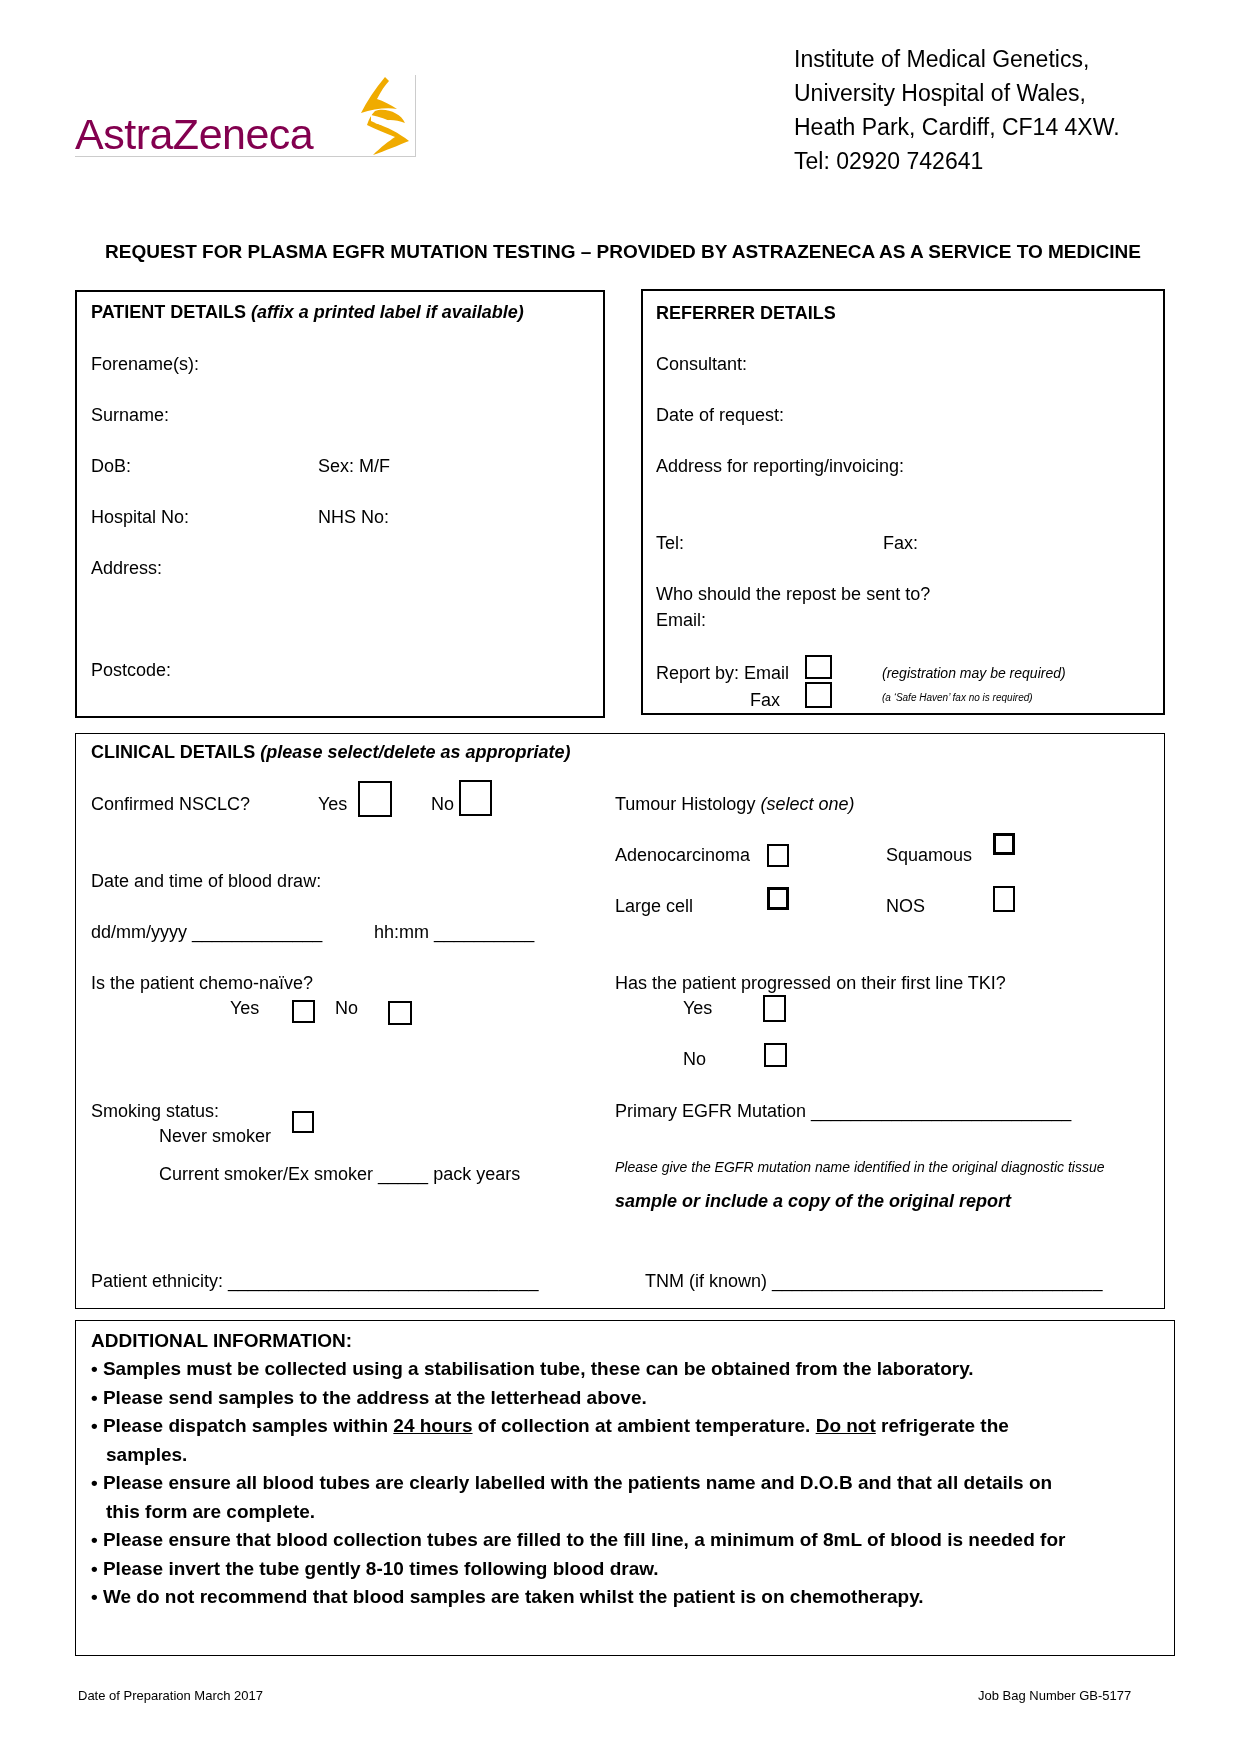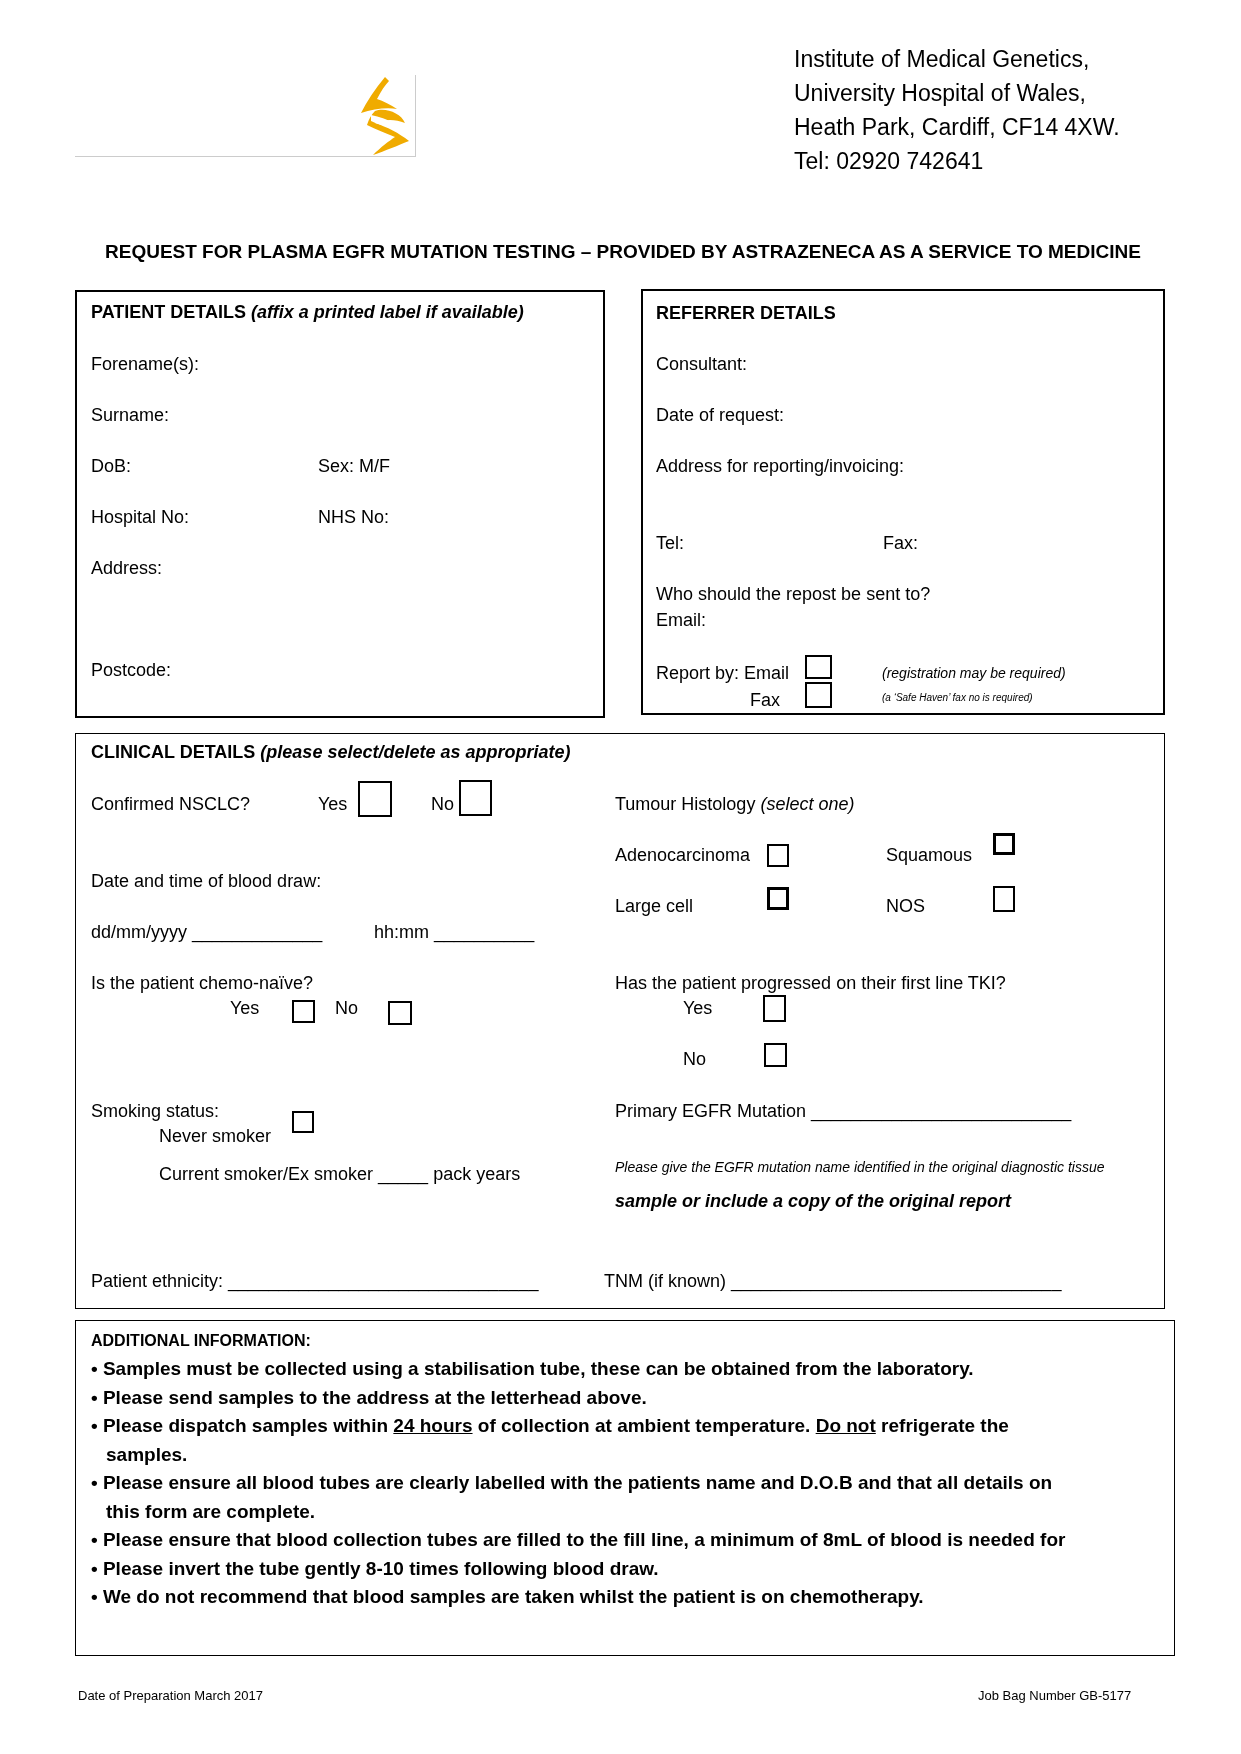--- a/index.html
+++ b/index.html
@@ -25,20 +25,21 @@
 
   #form-title { left:105px; top:241px; font-size:19px; font-weight:bold; }
 
   
   .foot { font-size:13px; top:1688px; }
 </style>
 </head>
 <body>
 
 <div id="logo" class="abs">
+  <div id="logo-text" class="abs">AstraZeneca</div>
   <svg id="logo-mark" class="abs" viewBox="0 0 70 82">
     <path d="M40 2 C30 14 22 26 16 38 C28 34 42 32 52 34 C46 30 38 26 32 24 C36 16 40 10 44 6 Z" fill="#f0ab00"></path>
     <path d="M30 36 C40 32 56 38 60 48 C50 44 40 44 30 48 C42 52 54 58 64 66 C54 70 40 76 28 80 C36 72 44 66 50 62 C40 58 30 54 22 50 C24 44 26 40 30 36 Z" fill="#f0ab00"></path>
     <path d="M26 40 C34 42 44 44 50 50 C42 52 34 50 26 46 Z" fill="#fff"></path>
   </svg>
   <div id="logo-rule" class="abs"></div>
   <div id="logo-vrule" class="abs"></div>
 </div>
 
 <div id="address" class="abs">
@@ -139,27 +140,27 @@
 <div class="chk" style="left:763px;top:995px;width:23px;height:27px;"></div>
 <div class="abs txt" style="left:683px;top:1048px;">No</div>
 <div class="chk" style="left:764px;top:1043px;width:23px;height:24px;"></div>
 
 <div class="abs txt" style="left:615px;top:1100px;">
   <span>Primary EGFR Mutation</span>
   <span>__________________________</span>
 </div>
 <div class="abs i" style="left:615px;top:1158px;font-size:14px;line-height:18px;">Please give the EGFR mutation name identified in the original diagnostic tissue</div>
 <div class="abs i" style="left:615px;top:1192px;font-size:18px;line-height:18px;font-weight:bold;">sample or include a copy of the original report</div>
-<div class="abs txt" style="left:604px;top:1270px;">
+<div class="abs txt" style="left:645px;top:1270px;">
   <span>TNM (if known)</span>
   <span>_________________________________</span>
 </div>
 
 <div class="box" style="left:75px;top:1320px;width:1100px;height:336px;border-width:1.5px;"></div>
-<div class="abs b" style="left:91px;top:1331px;font-size:16px;line-height:20px;">ADDITIONAL INFORMATION:</div>
+<div class="abs b" style="left:91px;top:1331px;font-size:19px;line-height:20px;">ADDITIONAL INFORMATION:</div>
 <div class="abs b" style="left:91px;top:1355px;font-size:19px;line-height:28.5px;white-space:nowrap;">
   <div>• <span>Samples must be collected using a stabilisation tube, these can be obtained from the laboratory.</span></div>
   <div>• <span>Please send samples to the address at the letterhead above.</span></div>
   <div>• <span>Please dispatch samples within </span><u>24 hours</u><span> of collection at ambient temperature. </span><u>Do not</u><span> refrigerate the</span></div>
   <div style="padding-left:15px;">samples.</div>
   <div>• <span>Please ensure all blood tubes are clearly labelled with the patients name and D.O.B and that all details on</span></div>
   <div style="padding-left:15px;">this form are complete.</div>
   <div>• <span>Please ensure that blood collection tubes are filled to the fill line, a minimum of 8mL of blood is needed for</span></div>
   <div>• <span>Please invert the tube gently 8-10 times following blood draw.</span></div>
   <div>• <span>We do not recommend that blood samples are taken whilst the patient is on chemotherapy.</span></div>

